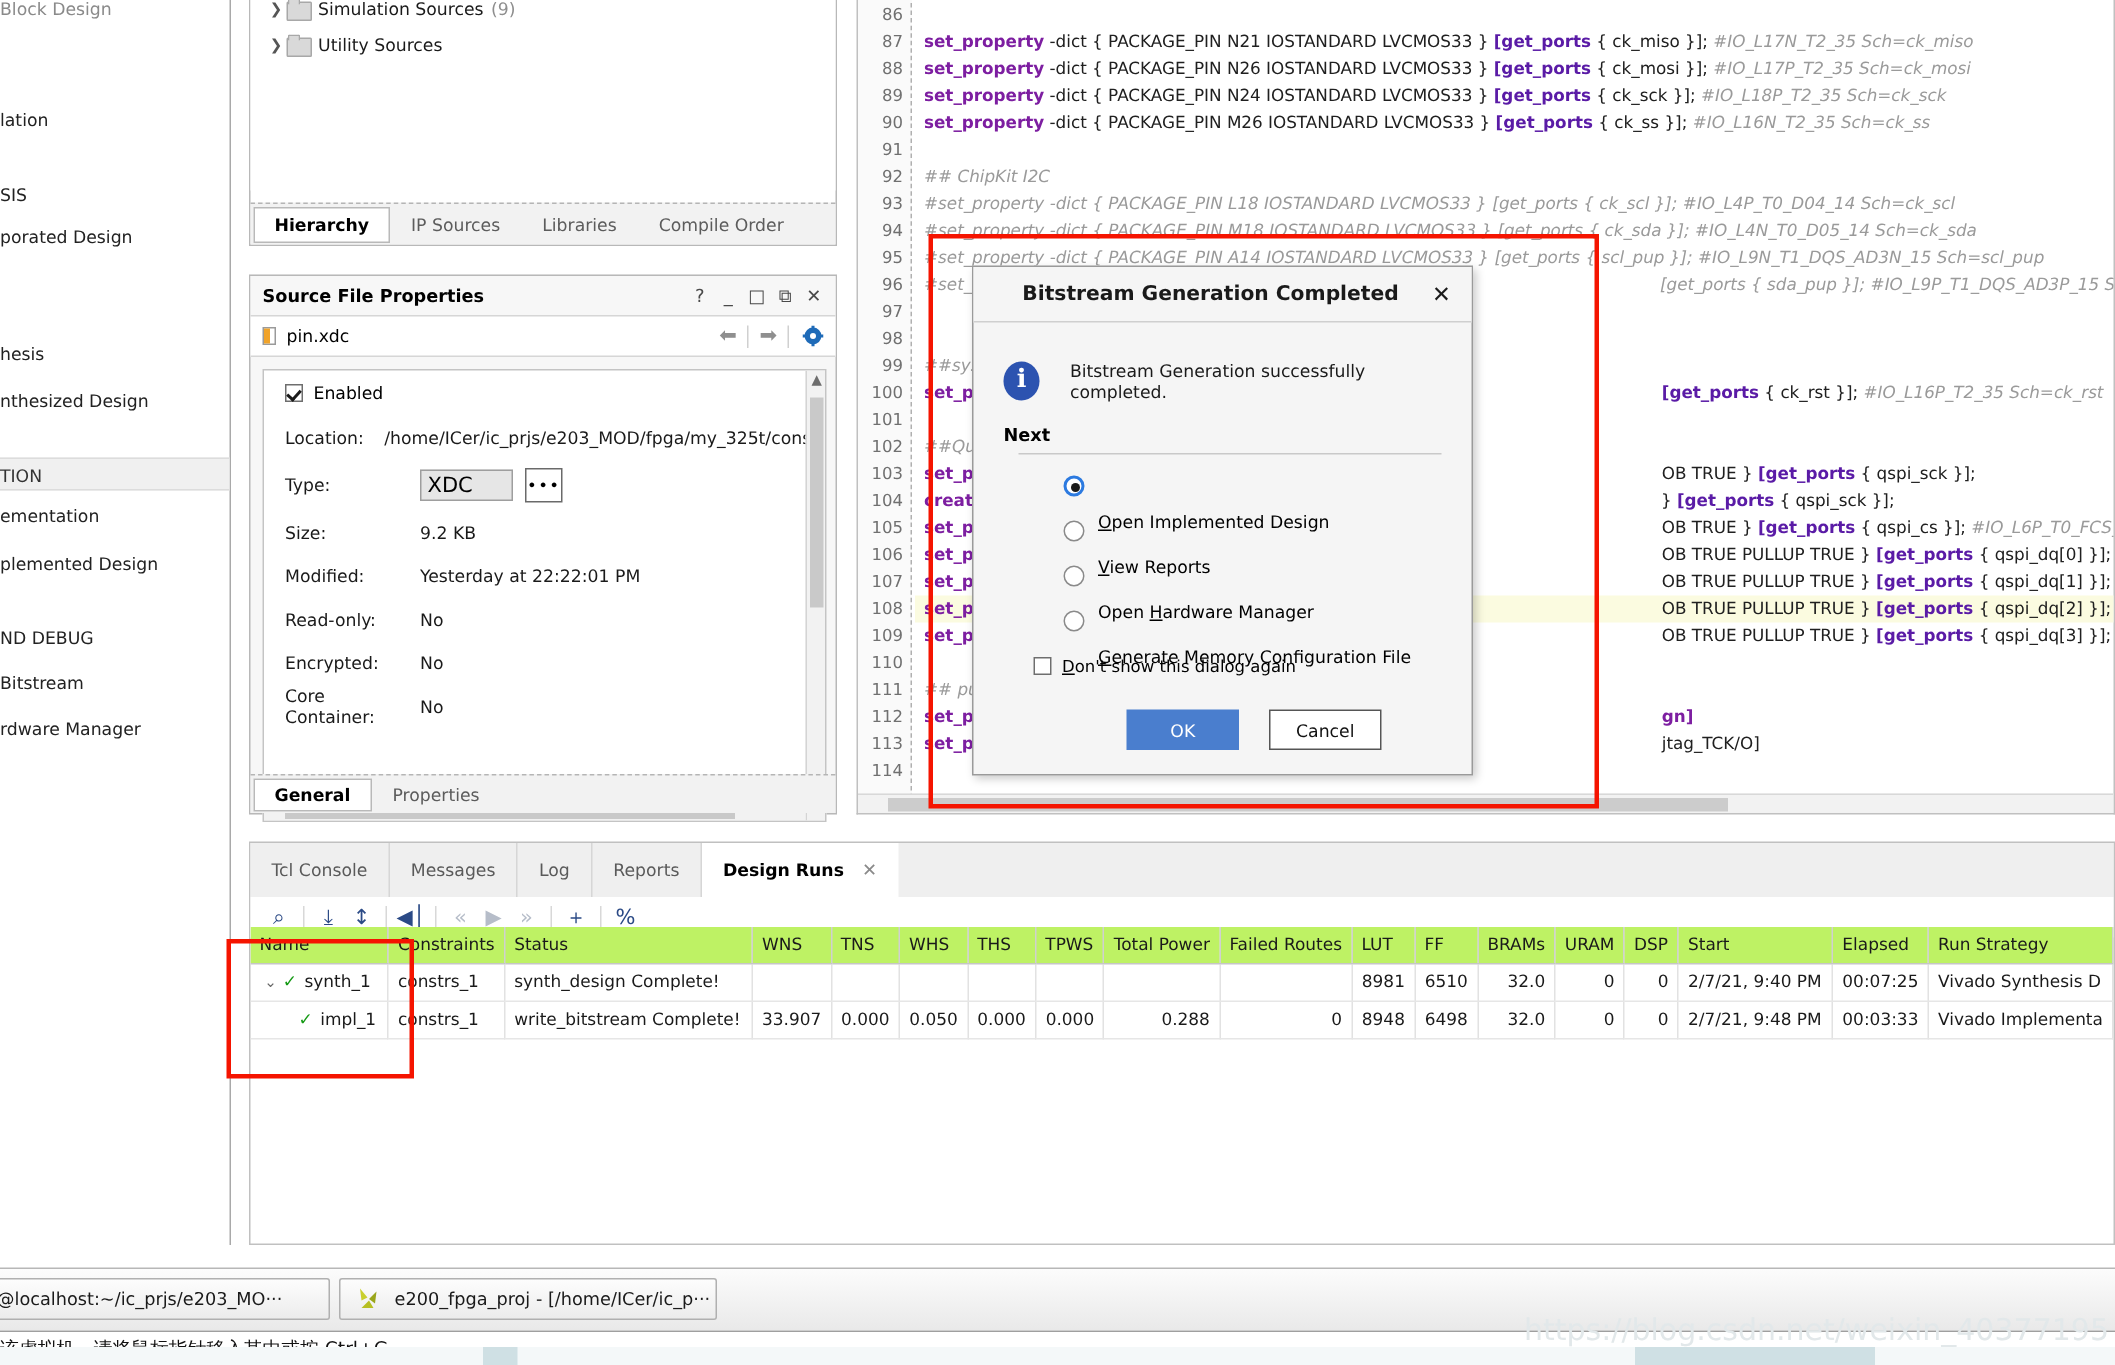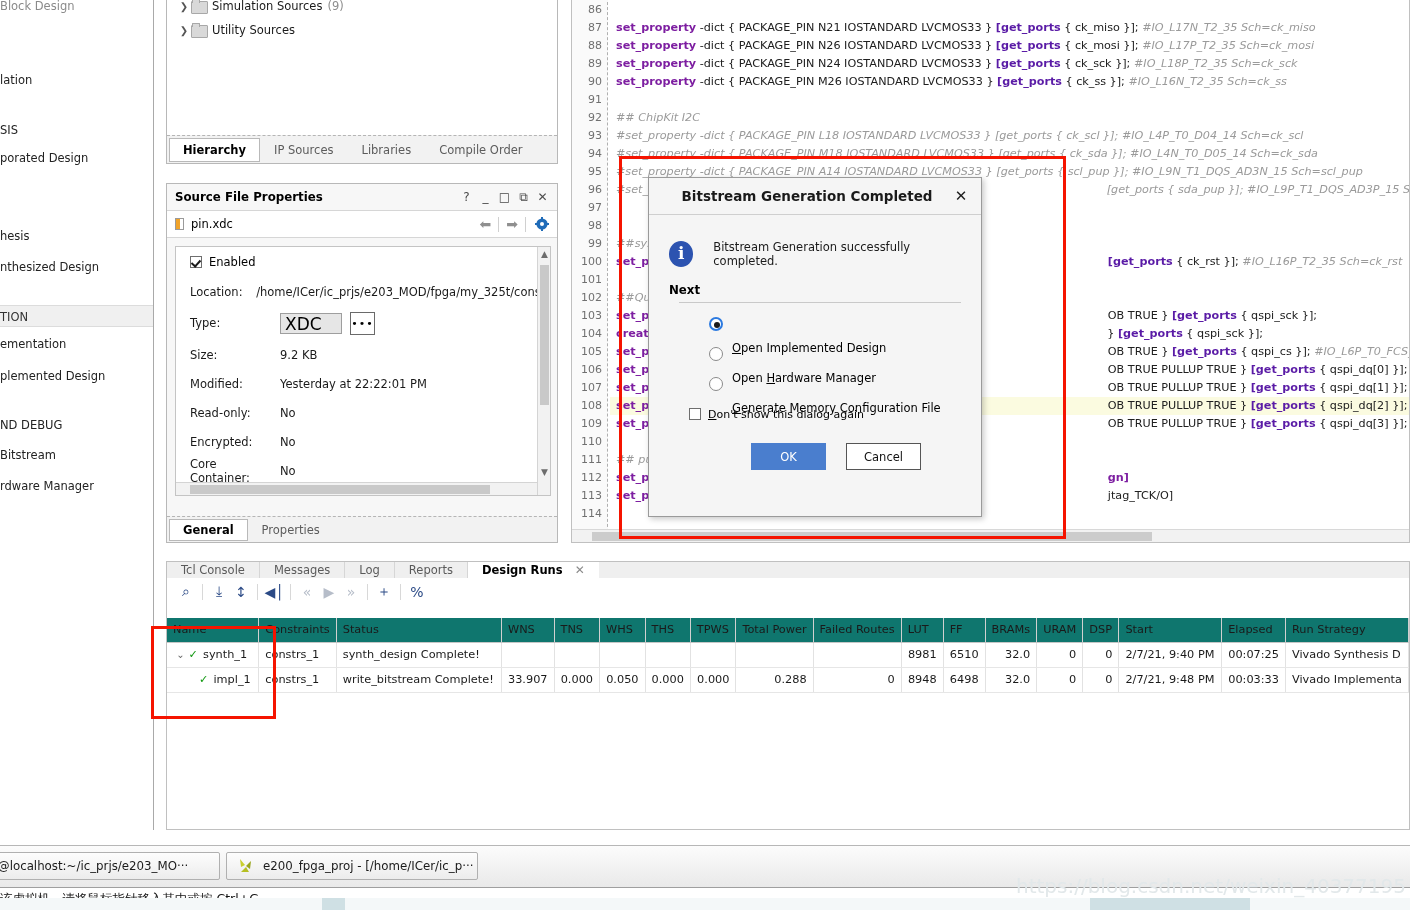--- a/index.html
+++ b/index.html
@@ -86,36 +86,36 @@
   }
   .xdc-ico { width:9px; height:12px; margin-right:7px; background:#fff; border:1px solid #9a9a9a;
              position:relative; }
   .xdc-ico::after{content:"";position:absolute;left:0;top:0;width:4px;height:10px;background:#f0a32a;}
   #sfp-file .nm { font-size: 11.5px; flex: 1; }
   .arrowbtn { color:#8f8f8f; font-size: 14px; padding: 0 7px; }
   .vsep { width: 1px; height: 15px; background: #d0d0d0; }
   .gear { width:14px; height:14px; margin-left: 9px; }
 
   #sfp-body {
-    position:absolute; left:8px; top:62px; width: 376px; height: 250px;
+    position:absolute; left:8px; top:62px; width: 376px; height: 302px;
     background: #fff; border: 1px solid #c4c4c4; overflow: hidden;
   }
   .prop-row { display:flex; height: 29px; align-items:center; padding-left: 14px; font-size: 11.5px; }
   .prop-key { width: 90px; color: #1a1a1a; }
   .prop-val { color: #1a1a1a; white-space: nowrap; }
   .chk {
     width: 12px; height: 12px; border: 1px solid #6e6e6e; background: #fff;
     display:inline-block; position: relative; margin-right: 7px; vertical-align: -2px;
   }
   .chk.on::after{
     content:""; position:absolute; left:2px; top:1px; width:4px; height:7px;
     border: solid #1a1a1a; border-width: 0 2px 2px 0; transform: rotate(42deg);
   }
   .typebox { width: 62px; height: 21px; background:#e6e6e6; border:1px solid #9e9e9e;
-             line-height:20px; padding-left:4px; font-size: 17px;}
+             line-height:20px; padding-left:4px; font-size: 14px;}
   .dotsbtn { width: 25px; height: 23px; border: 1px solid #6a6a6a; background:#fff;
              margin-left: 8px; text-align:center; line-height:21px; letter-spacing:1px; font-size:11px;}
   .vscroll { position:absolute; right:0; top:0; width:13px; bottom:0; background:#f2f2f2; border-left:1px solid #d4d4d4;}
   .vthumb { position:absolute; left:2px; top:18px; width:9px; height:140px; background:#c9c9c9; }
   .sarrow { position:absolute; left:2px; width:9px; height:12px; color:#6d6d6d; font-size:9px; text-align:center;}
   .hscroll { position:absolute; left:0; right:13px; bottom:0; height:13px; background:#f2f2f2; border-top:1px solid #d4d4d4;}
   .hthumb { position:absolute; left:14px; top:2px; width:300px; height:9px; background:#c9c9c9; }
 
   #sfp-tabs {
     position:absolute; left:0; bottom:0; width:100%; height:26px;
@@ -187,37 +187,37 @@
   }
 
   
   .redbox { position:absolute; border: 3px solid #f51400; pointer-events:none; }
 
   
   #dock {
     position:absolute; left:166px; top:561px; width:1244px; height:269px;
     background:#fff; border:1px solid #c0c0c0;
   }
-  #dock-tabs { height:16px; background:#efefef; display:flex; align-items:stretch; }
+  #dock-tabs { height:36px; background:#efefef; display:flex; align-items:stretch; }
   .dtab {
     display:flex; align-items:center; padding: 0 14px; font-size: 11.5px; color:#5a5a5a;
     border-right: 1px solid #d6d6d6;
   }
   .dtab.active { background:#fff; color:#000; font-weight:bold; border-right:none; }
   .dtab .x { margin-left: 12px; color:#8a8a8a; font-size: 12px; }
   #dock-toolbar { height:27px; display:flex; align-items:center; padding-left:8px; background:#fff; }
   .tbi { width:22px; height:22px; display:flex; align-items:center; justify-content:center; color:#2b4a86; font-size:14px;}
   .tbi.dim { color:#b6bdc9; }
   .tbsep { width:1px; height:16px; background:#d8d8d8; margin: 0 5px; }
 
   
   #runs { position:absolute; left:0; top:56px; right:0; bottom:0; overflow:hidden; }
   table.runs { border-collapse: collapse; table-layout: fixed; font-size: 11.3px; }
   table.runs th {
-    background:#0f766e; font-weight: normal; text-align:left; height:24px;
+    background:#bef264; font-weight: normal; text-align:left; height:24px;
     border-right:1px solid #d0d0d0; border-bottom:1px solid #c6c6c6; padding: 0 6px;
     color:#1a1a1a; white-space:nowrap;
   }
   table.runs td {
     height:25px; border-right:1px solid #e2e2e2; border-bottom:1px solid #e6e6e6;
     padding: 0 6px; white-space:nowrap; color:#1a1a1a;
   }
   td.num, th.num { text-align:right; }
   .okmark { color:#159a15; font-weight:bold; margin-right:5px; }
   .chev { color:#666; margin-right:4px; font-size:10px; }
@@ -450,20 +450,24 @@
       <div id="dlg-msgrow">
         <span class="info-ico">i</span>
         <span id="dlg-msg">Bitstream Generation successfully completed.</span>
       </div>
       <div id="next-label">Next</div>
       <div id="next-rule"></div>
 
       <div class="radio-row">
         <span class="radio on"></span>
         <span class="lb"><span class="u">O</span><span>pen Implemented Design</span></span>
+      </div>
+      <div class="radio-row">
+        <span class="radio"></span>
+        <span class="lb"><span class="u">V</span><span>iew Reports</span></span>
       </div>
       <div class="radio-row">
         <span class="radio"></span>
         <span class="lb"><span>Open </span><span class="u">H</span><span>ardware Manager</span></span>
       </div>
       <div class="radio-row">
         <span class="radio"></span>
         <span class="lb"><span class="u">G</span><span>enerate Memory Configuration File</span></span>
       </div>
 

